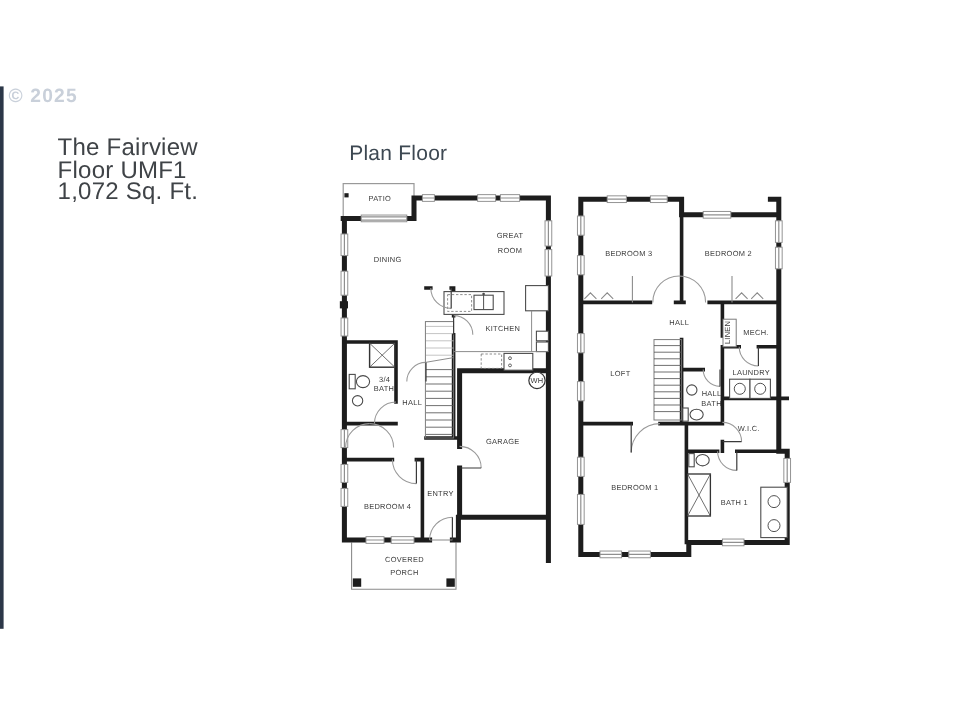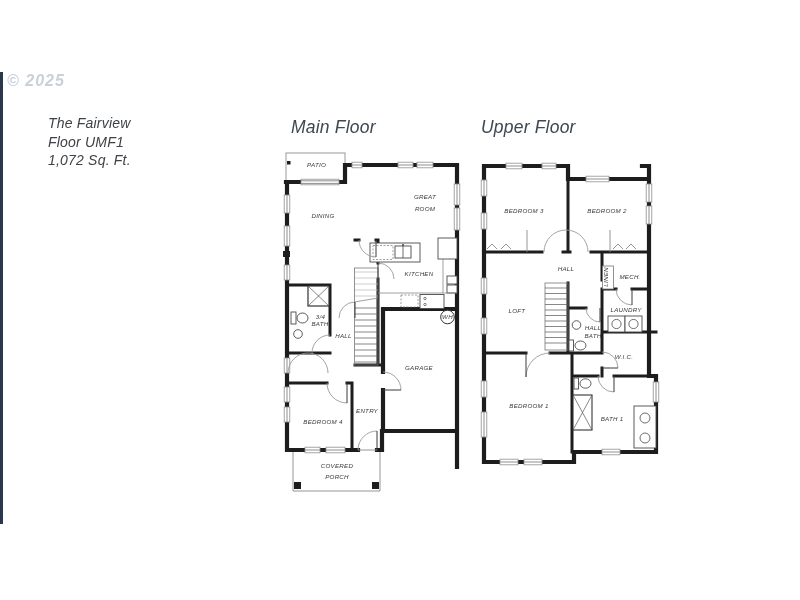--- a/index.html
+++ b/index.html
@@ -1,21 +1,21 @@
 <!DOCTYPE html>
 <html><head>
 <meta charset="utf-8">
 <style>
   html,body{margin:0;padding:0;width:800px;height:600px;background:#ffffff;overflow:hidden;
     font-family:"Liberation Sans",sans-serif;}
-  .stage{position:relative;width:800px;height:436px;background:#fff;font-style:italic;}
+  .stage{position:relative;width:800px;height:436px;background:#fff;}
   .photo-edge{position:absolute;left:0;top:72px;width:3px;height:452px;background:#2c3748;}
   .watermark{position:absolute;left:7px;top:72px;font-size:16px;font-weight:600;
     color:#c9d0da;letter-spacing:1px;}
-  .info{position:absolute;left:48px;top:114px;font-size:14px;line-height:18.5px;
+  .info{position:absolute;left:48px;top:114px;font-size:20px;line-height:18.5px;
     color:#3f4347;letter-spacing:.2px;}
   .floor-title{position:absolute;top:117px;font-size:17.5px;color:#3d4852;letter-spacing:.2px;}
   #main-title{left:291px;} #upper-title{left:481px;}
   svg{position:absolute;}
   #main-svg{left:283px;top:150px;}
   #upper-svg{left:478px;top:150px;}
   svg text{font-family:"Liberation Sans",sans-serif;fill:#3a3a3a;font-size:6.2px;
     letter-spacing:.25px;text-anchor:middle;}
   .wall{stroke:#1d1d1d;stroke-width:4.2;fill:none;stroke-linecap:square;}
   .wall3{stroke:#1d1d1d;stroke-width:3;fill:none;stroke-linecap:square;}
@@ -35,22 +35,21 @@
 <div class="stage">
   <div class="photo-edge"></div>
   <div class="watermark">© 2025</div>
 
   <div class="info">
     <div>The Fairview</div>
     <div>Floor UMF1</div>
     <div>1,072  Sq. Ft.</div>
   </div>
 
-  <div class="floor-title" id="main-title">Main Floor</div>
-  <div class="floor-title" id="upper-title">Upper Floor</div>
+  <div class="floor-title" id="main-title">Plan Floor</div>
 
   <svg id="main-svg" width="190" height="350" viewBox="0 0 190 350">
 
     <rect x="3" y="3" width="59" height="28" fill="#fff" stroke="#999" stroke-width="1"></rect>
     <rect x="4" y="11" width="3.5" height="3.5" fill="#1d1d1d"></rect>
 
     <path class="thin" d="M10,302 V341 H97 V302"></path>
     <rect x="11" y="332" width="7" height="7" fill="#1d1d1d"></rect>
     <rect x="89" y="332" width="7" height="7" fill="#1d1d1d"></rect>
 

